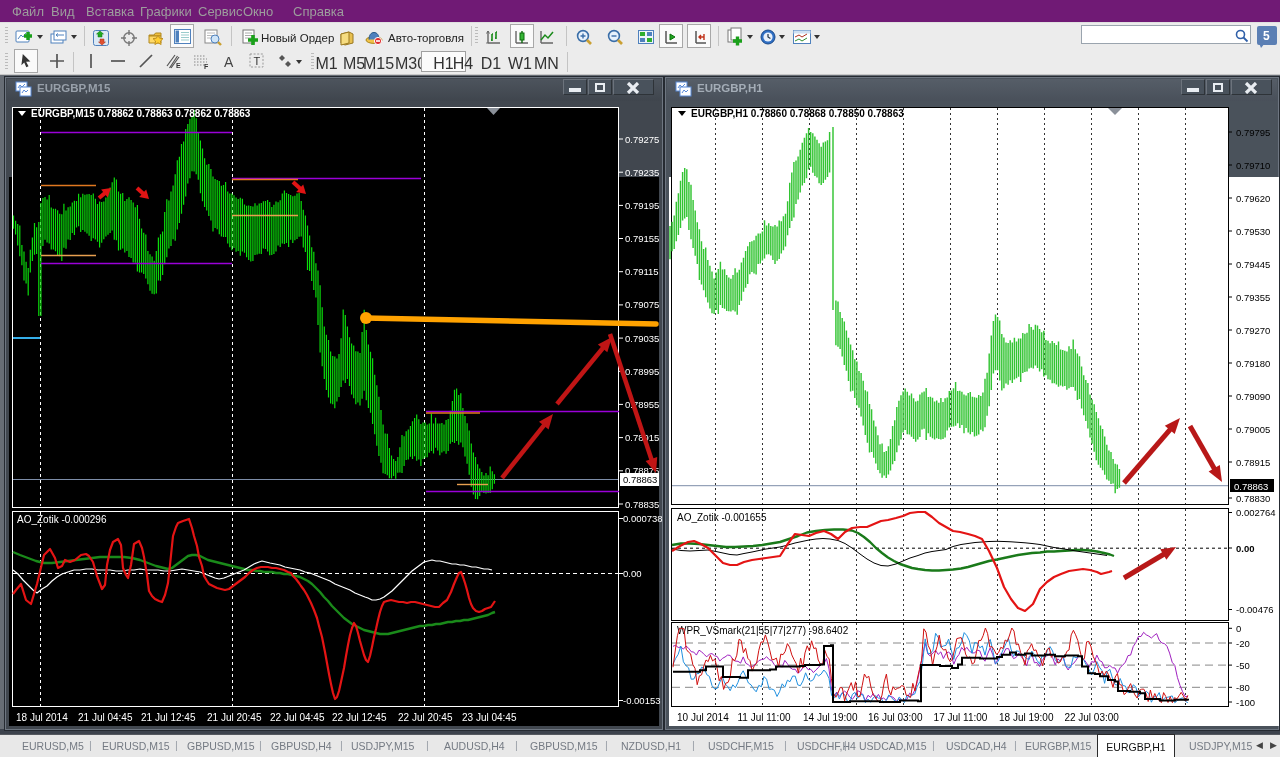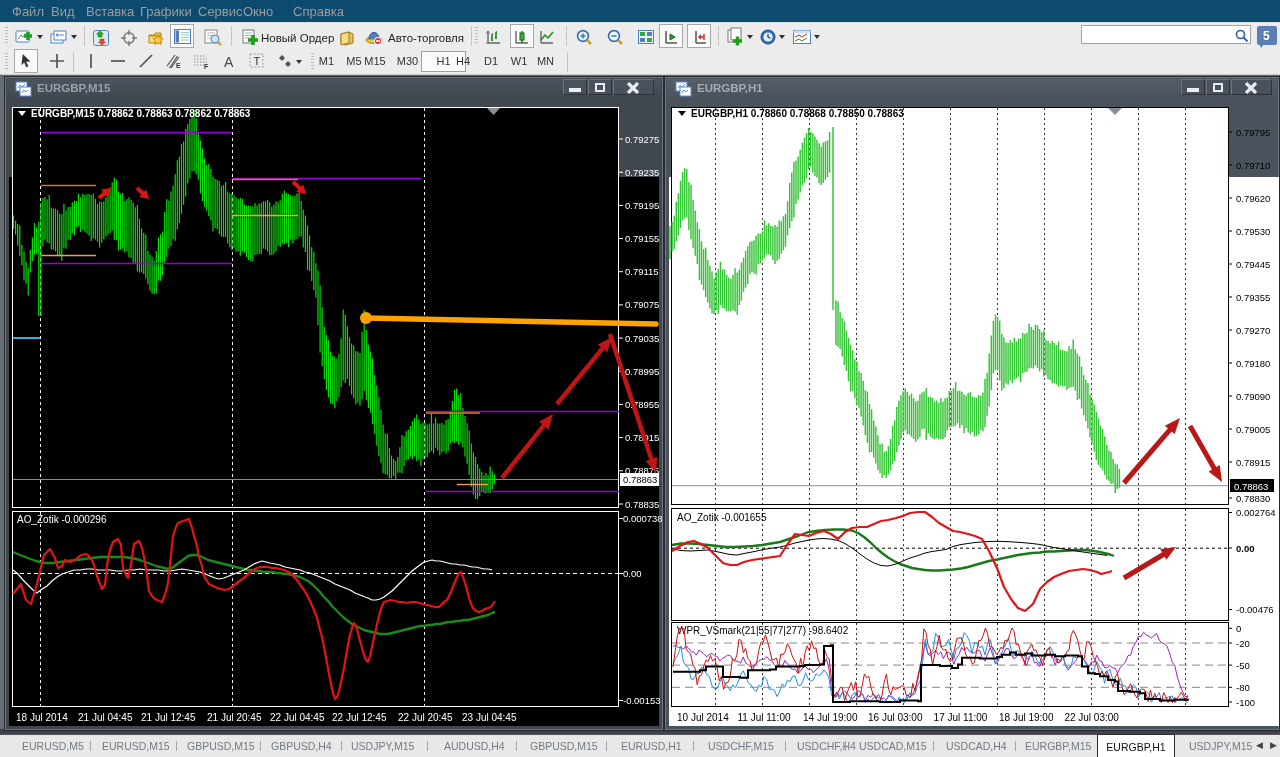--- a/index.html
+++ b/index.html
@@ -1,23 +1,23 @@
 <!DOCTYPE html>
 <html><head><meta charset="utf-8"><style>
 *{margin:0;padding:0;box-sizing:border-box}
 html,body{width:1280px;height:757px;overflow:hidden;background:#676d75;font-family:"Liberation Sans",sans-serif}
-.menubar{position:absolute;left:0;top:0;width:1280px;height:23px;background:#0c4a6e;border-bottom:1px solid #e0e0e0}
+.menubar{position:absolute;left:0;top:0;width:1280px;height:23px;background:#701a75;border-bottom:1px solid #e0e0e0}
 .menubar span{position:absolute;top:4px;font-size:13px;color:#9d9d9d}
 .tb1{position:absolute;left:0;top:23px;width:1280px;height:26px;background:#ececec}
 .tb2{position:absolute;left:0;top:49px;width:1280px;height:26px;background:#ececec;border-bottom:1px solid #c8c8c8}
 .grip{position:absolute;width:3px;height:18px;top:4px;background:repeating-linear-gradient(to bottom,#bbb 0 1px,#ececec 1px 3px)}
 .sep{position:absolute;width:1px;height:20px;top:3px;background:#c4c4c4}
 .btn{position:absolute;top:1px;width:24px;height:24px}
 .btn.on{background:#fafafa;border:1px solid #a8a8a8}
-.tfb{position:absolute;top:2px;height:21px;font-size:11px;color:#333;text-align:center;padding-top:4px}
+.tfb{position:absolute;top:2px;height:21px;font-size:16px;color:#333;text-align:center;padding-top:4px}
 .tfb.on{background:#fbfbfb;border:1px solid #a0a0a0;padding-top:3px}
 .lbl{font-size:11.5px;color:#222}
 .tabbar{position:absolute;left:0;top:734px;width:1280px;height:23px;background:#e8e8e8;border-top:1px solid #55595f}
 .tab{position:absolute;top:5px;font-size:10.5px;color:#747a83;white-space:nowrap}
 .tabsep{position:absolute;top:4px;font-size:11px;color:#9aa0a8}
 .tabactive{position:absolute;top:-1px;height:24px;background:#fff;border:1px solid #2a2a2a;border-bottom:none;font-size:10.5px;color:#111;text-align:center;padding-top:6px}
 .win{position:absolute;border:1px solid #252a31;box-shadow:inset 0 0 0 1px #6e7681}
 .titlebar{position:absolute;left:2px;right:2px;top:2px;height:22px}
 .tbtn{position:absolute;top:2px;height:16px;border:1px solid #6c737c;border-bottom-color:#2e3338;border-right-color:#2e3338}
 </style></head><body>
@@ -445,21 +445,21 @@
     <text x="1064.4" y="721" font-size="10" fill="#000">22 Jul 03:00</text>
   </svg>
 <div class="tabbar">
     <span class="tab" style="left:22px">EURUSD,M5</span>
     <span class="tab" style="left:102px">EURUSD,M15</span>
     <span class="tab" style="left:187px">GBPUSD,M15</span>
     <span class="tab" style="left:271px">GBPUSD,H4</span>
     <span class="tab" style="left:351px">USDJPY,M15</span>
     <span class="tab" style="left:444px">AUDUSD,H4</span>
     <span class="tab" style="left:530px">GBPUSD,M15</span>
-    <span class="tab" style="left:621px">EURUSD,H1</span>
+    <span class="tab" style="left:621px">NZDUSD,H1</span>
     <span class="tab" style="left:708px">USDCHF,M15</span>
     <span class="tab" style="left:797px">USDCHF,H4</span>
     <span class="tab" style="left:859px">USDCAD,M15</span>
     <span class="tab" style="left:946px">USDCAD,H4</span>
     <span class="tab" style="left:1025px">EURGBP,M15</span>
     <div class="tabactive" style="left:1097px;width:78px">EURGBP,H1</div>
     <span class="tab" style="left:1189px">USDJPY,M15</span>
     <span class="tabsep" style="left:89px">|</span>
     <span class="tabsep" style="left:175px">|</span>
     <span class="tabsep" style="left:259px">|</span>

